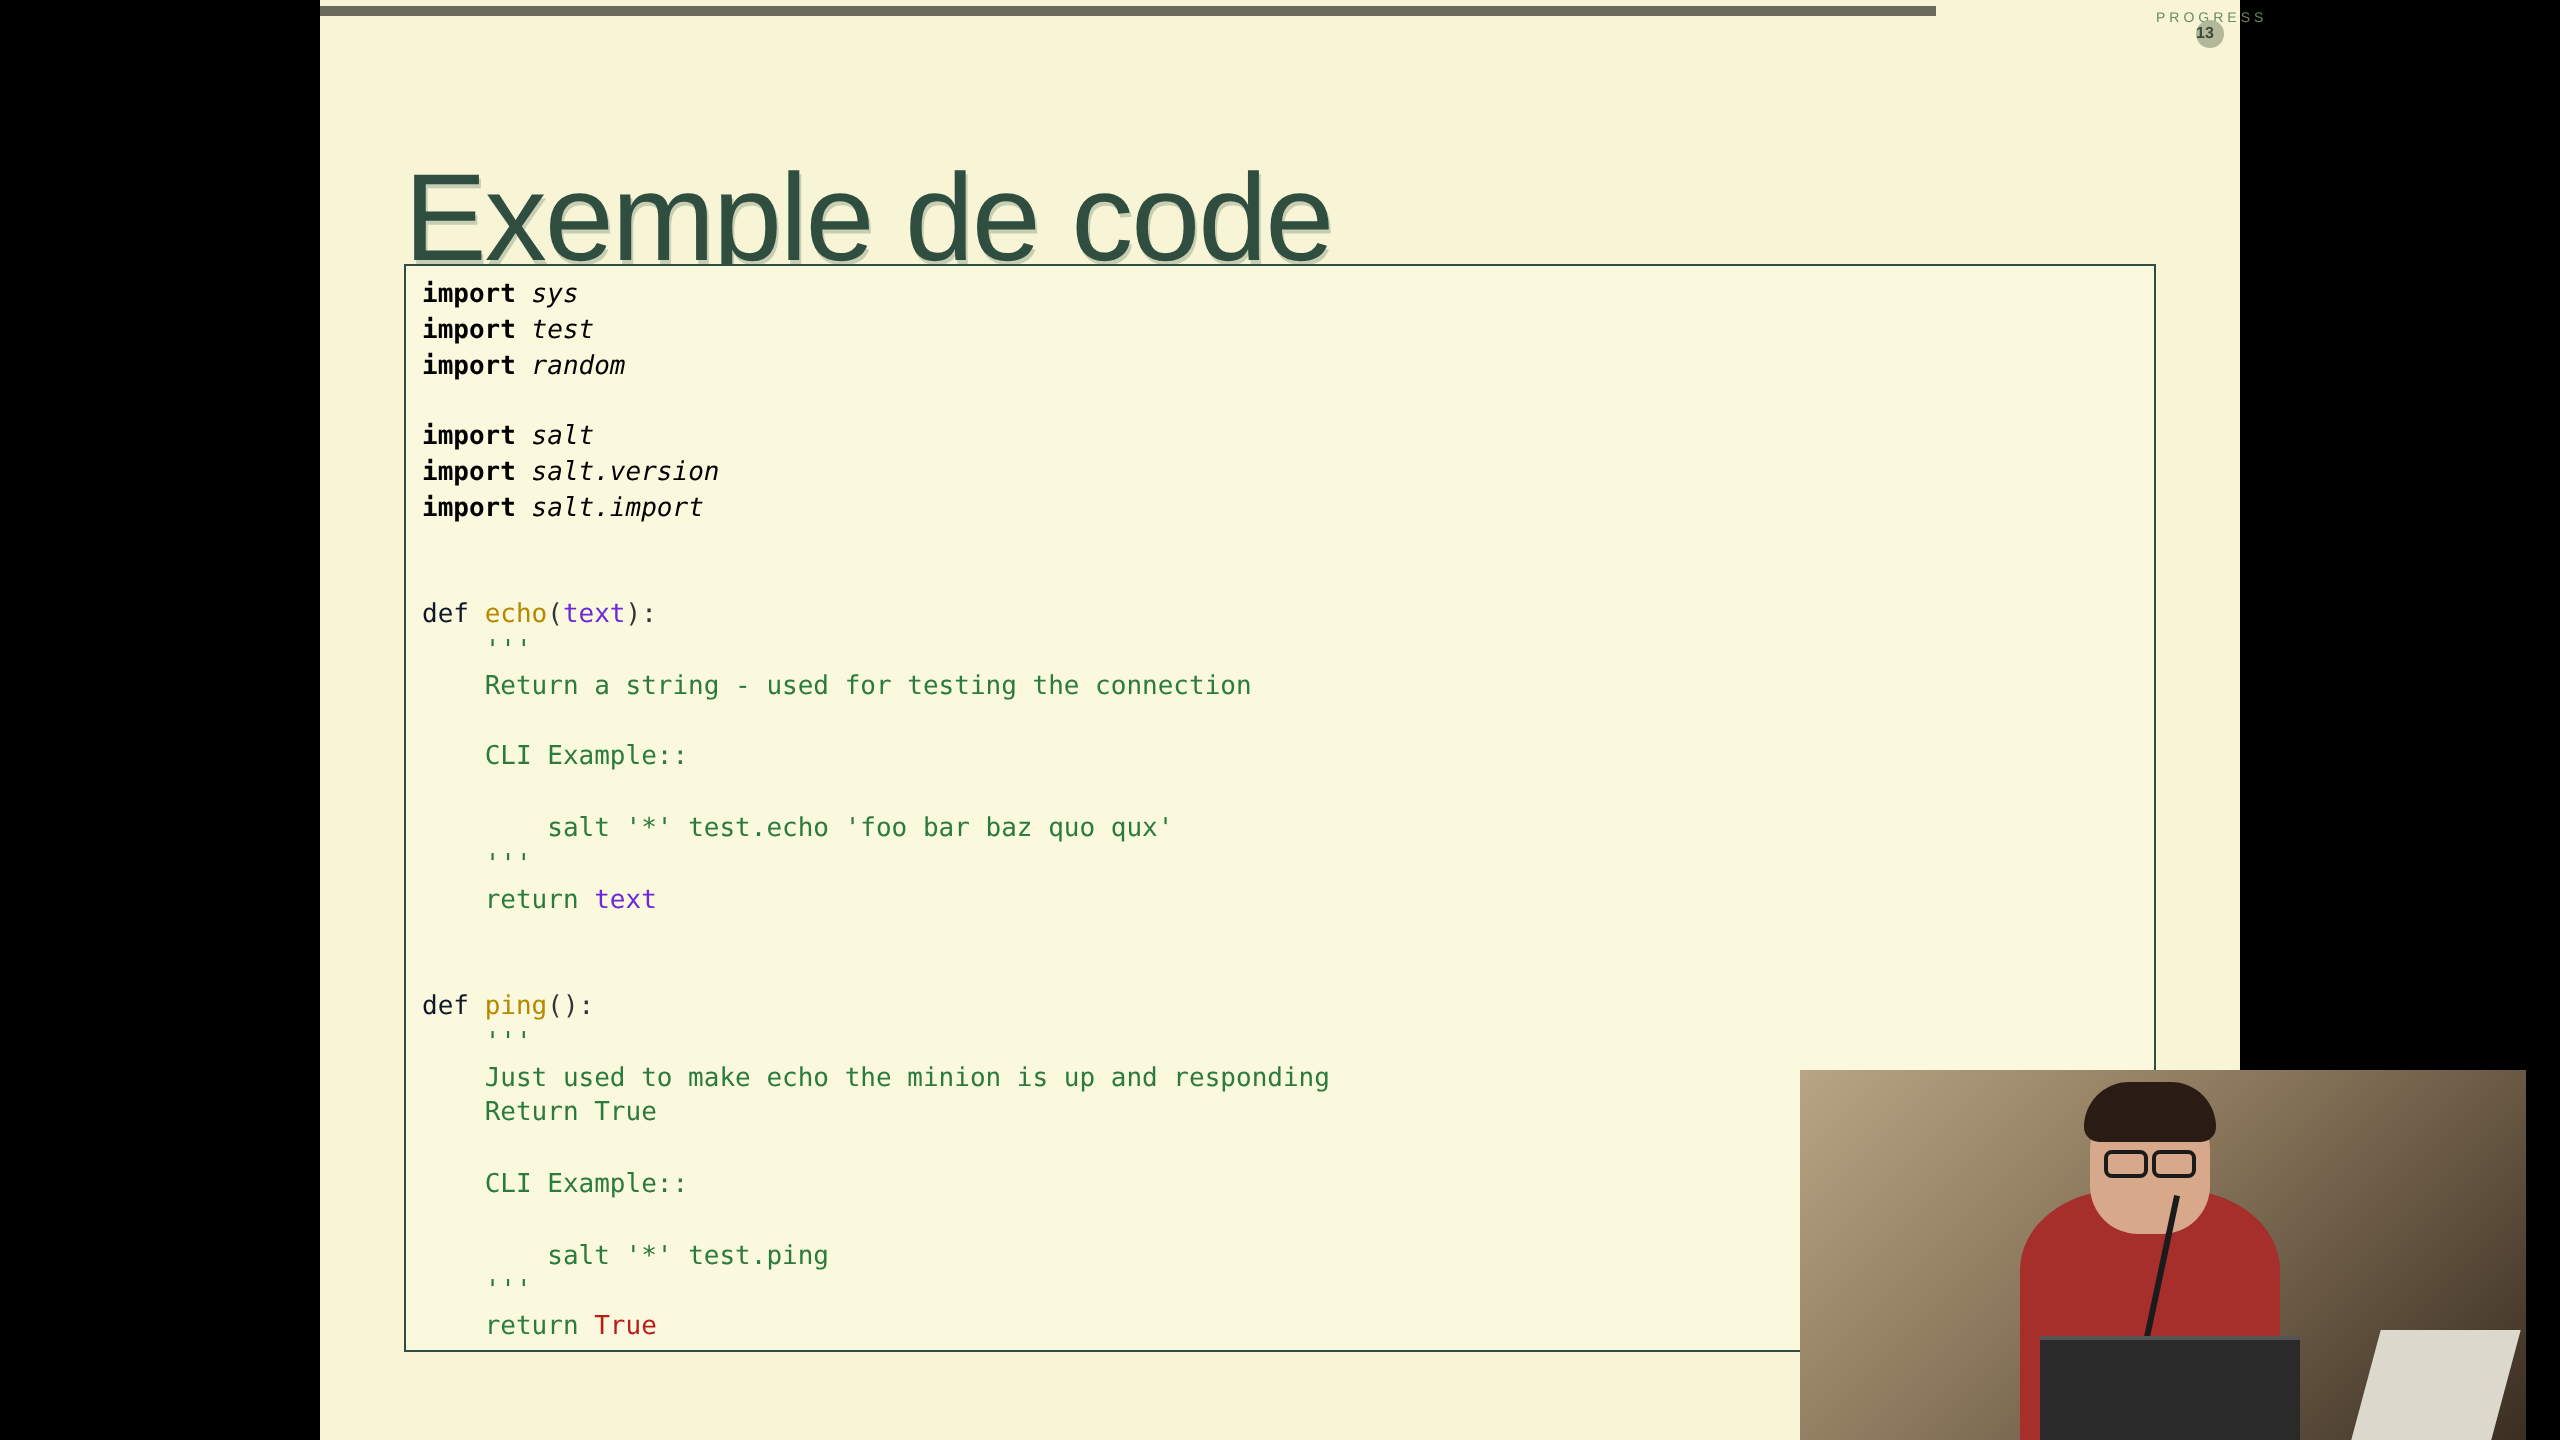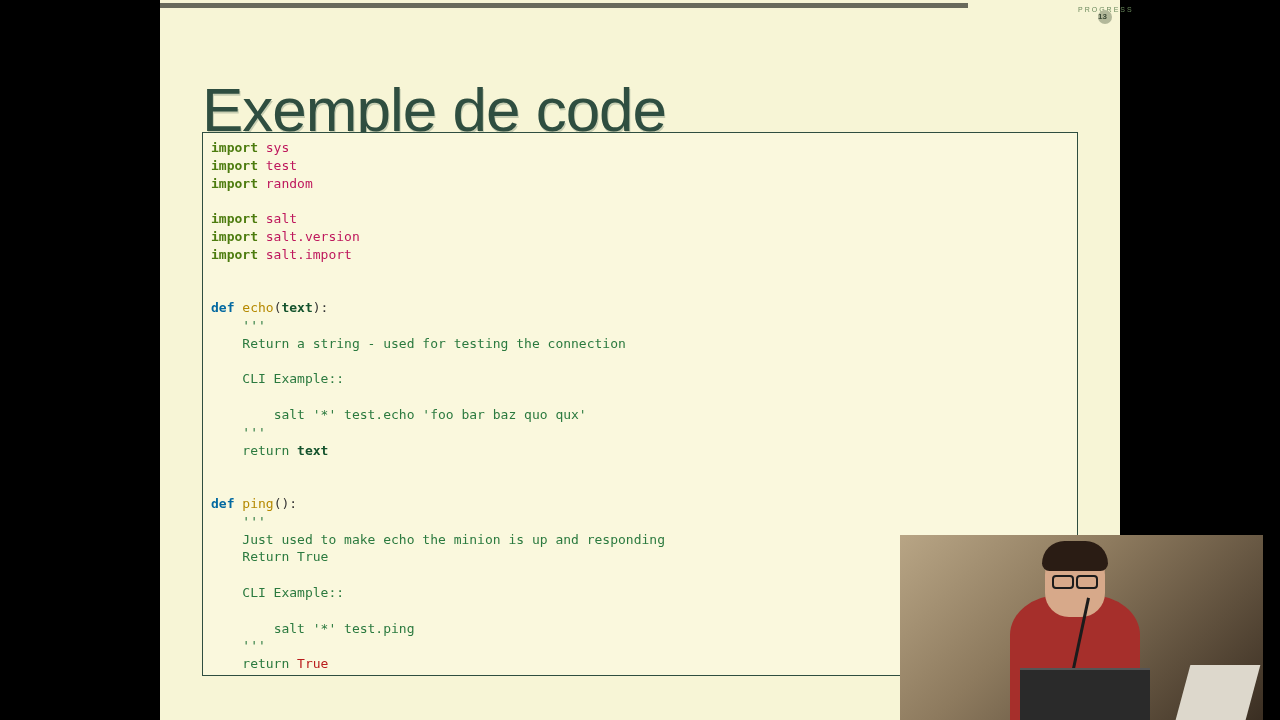--- a/index.html
+++ b/index.html
@@ -72,26 +72,26 @@
     border: 1px solid #2f4e40;
     background: #faf8dd;
     box-sizing: border-box;
     padding: 6px 8px;
     font-family: "DejaVu Sans Mono", "Menlo", "Consolas", monospace;
     font-size: 13px;
     line-height: 17.8px;
     overflow: hidden;
     white-space: pre;
   }
-  .kw-import { color: #4d7c0f; font-weight: bold; }
-  .kw-def    { color: #0369a1; font-weight: bold; }
+  .kw-import { color: #000000; font-weight: bold; }
+  .kw-def    { color: #0f172a; }
   .kw-return { color: #2b7a3f; text-align: center; }
-  .mod       { color: #be185d; }
+  .mod       { color: #000000; font-style: italic; }
   .fn        { color: #b58900; }
-  .arg       { color: #14532d; font-weight: bold; }
+  .arg       { color: #6d28d9; }
   .doc       { color: #2b7a3f; }
   .lit       { color: #b91c1c; margin-top: 18px; }
   .plain     { color: #333; }
 
   .speaker-video {
     position: absolute;
     left: 900px;
     top: 535px;
     width: 363px;
     height: 185px;

